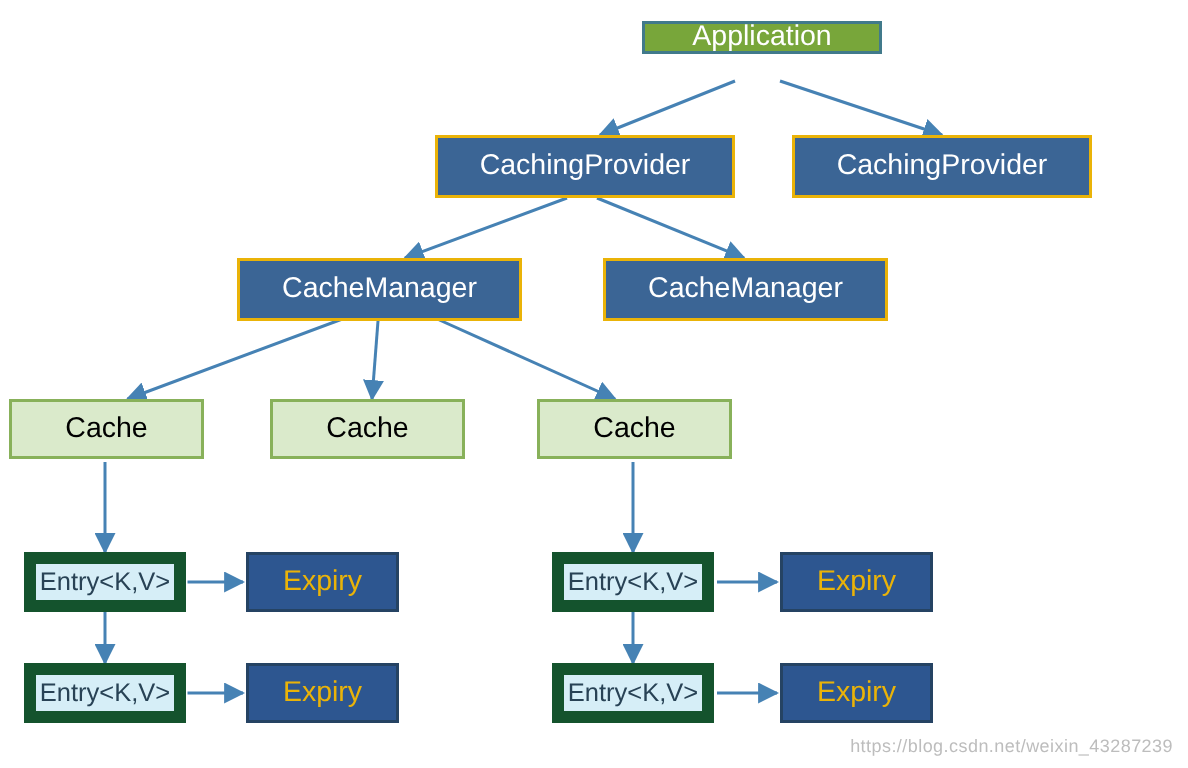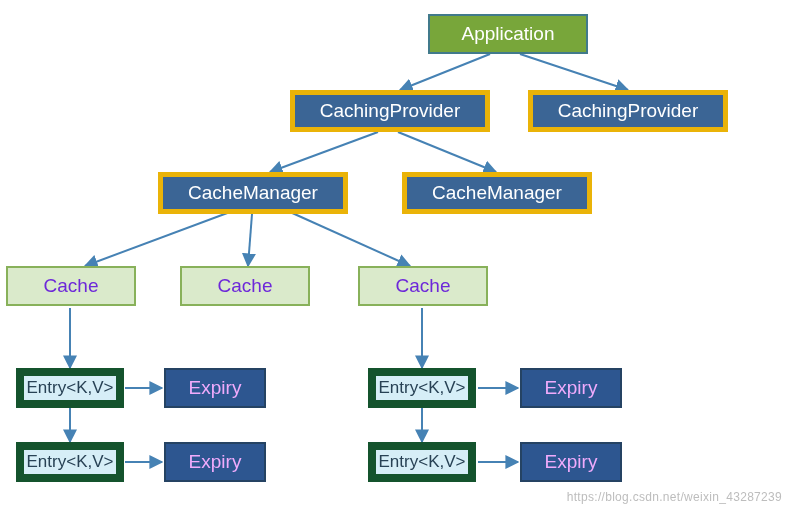--- a/index.html
+++ b/index.html
@@ -30,40 +30,40 @@
     padding: 6px 12px;
   }
   .root {
     background: #78a63a;
     border: 2px solid #417a8b;
     color: #ffffff;
     font-size: 19px;
   }
   .darkblue {
     background: #3b6595;
-    border: 5px solid #eab308;
+    border: 2px solid #eab308;
     color: #ffffff;
     font-size: 19px;
   }
   .cache {
     background: #daeacb;
     border: 2px solid #88b15a;
-    color: #6d28d9;
+    color: #000000;
     font-size: 19px;
   }
   .entry {
     background: #d6eef7;
     border: 8px solid #14532d;
     color: #284255;
     font-size: 17px;
   }
   .expiry {
     background: #2d5690;
     border: 2px solid #254363;
-    color: #f0abfc;
+    color: #eab308;
     font-size: 19px;
   }
   .watermark {
     position: absolute;
     right: 10px;
     bottom: 8px;
     font-size: 12px;
     color: #bdbdbd;
     font-family: Arial, sans-serif;
     letter-spacing: 0.3px;
@@ -105,21 +105,21 @@
 
   <line x1="422" y1="308" x2="422" y2="368" stroke="#4682b4" stroke-width="2" marker-end="url(#ah)"></line>
 
   <line x1="422" y1="408" x2="422" y2="442" stroke="#4682b4" stroke-width="2" marker-end="url(#ah)"></line>
 
   <line x1="478" y1="388" x2="518" y2="388" stroke="#4682b4" stroke-width="2" marker-end="url(#ah)"></line>
 
   <line x1="478" y1="462" x2="518" y2="462" stroke="#4682b4" stroke-width="2" marker-end="url(#ah)"></line>
 </svg>
 
-<div class="box root" style="left:428px; top:14px; width:160px; height:40px;">Application</div>
+<div class="box root" style="left:428px; top:14px; width:160px; height:22px;">Application</div>
 
 <div class="box darkblue" style="left:290px; top:90px; width:200px; height:42px;">CachingProvider</div>
 <div class="box darkblue" style="left:528px; top:90px; width:200px; height:42px;">CachingProvider</div>
 
 <div class="box darkblue" style="left:158px; top:172px; width:190px; height:42px;">CacheManager</div>
 <div class="box darkblue" style="left:402px; top:172px; width:190px; height:42px;">CacheManager</div>
 
 <div class="box cache" style="left:6px;   top:266px; width:130px; height:40px;">Cache</div>
 <div class="box cache" style="left:180px; top:266px; width:130px; height:40px;">Cache</div>
 <div class="box cache" style="left:358px; top:266px; width:130px; height:40px;">Cache</div>

